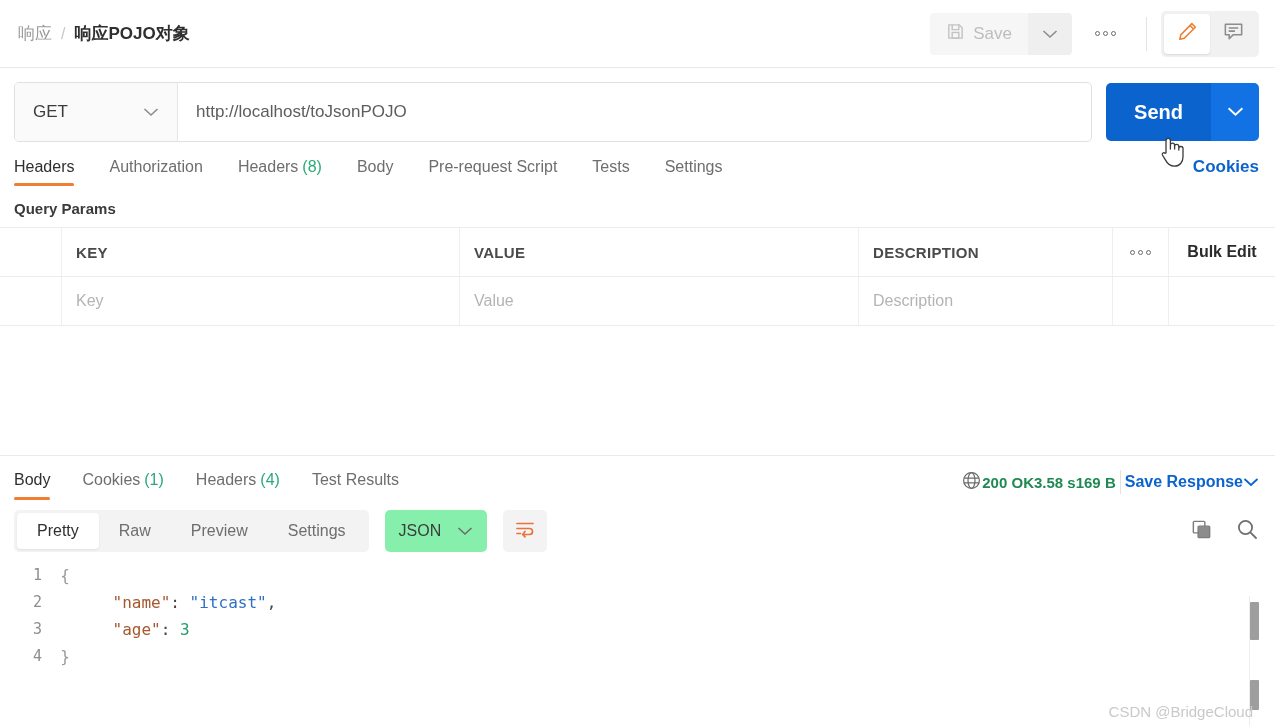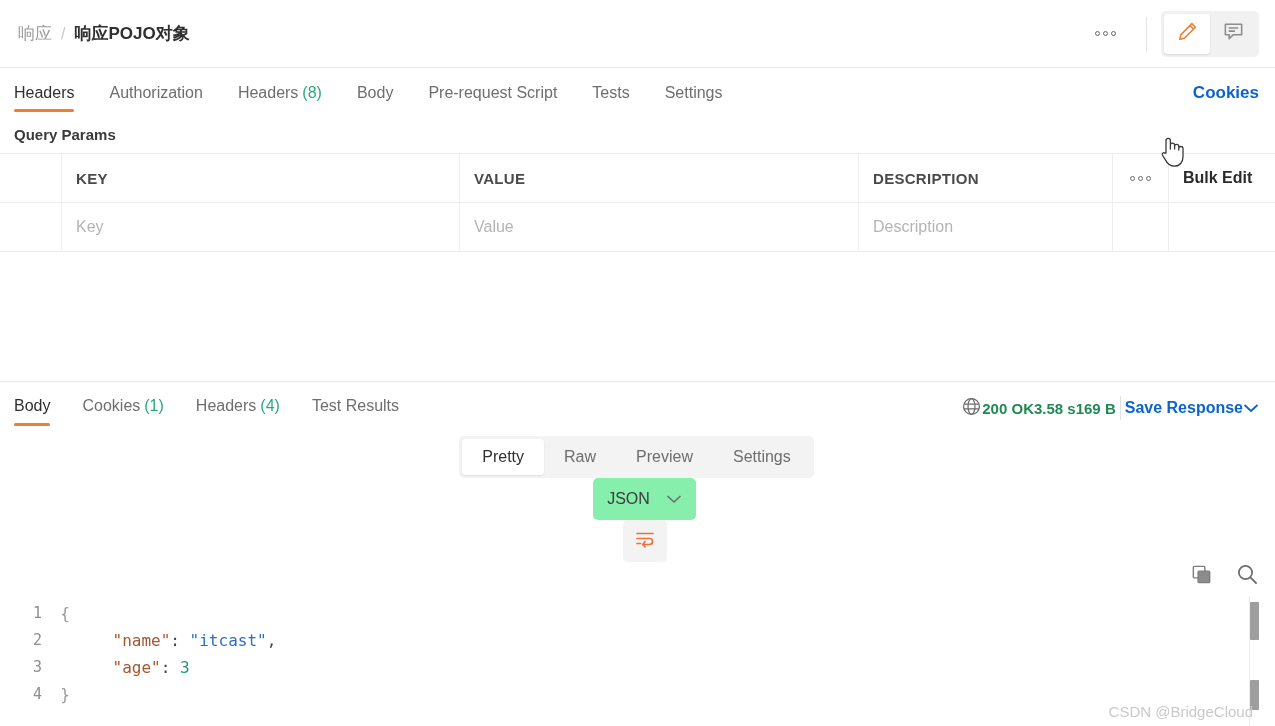--- a/index.html
+++ b/index.html
@@ -103,40 +103,40 @@
   .prow.head{border-bottom:1px solid #ececec;}
   .pcell{
     display:flex;align-items:center;padding:0 14px;box-sizing:border-box;
     border-right:1px solid #efefef;font-size:15px;
   }
   .pcell.check{width:62px;padding:0;}
   .pcell.key{width:398px;}
   .pcell.value{width:399px;}
   .pcell.desc{flex:1;}
   .pcell.dotcol{width:56px;justify-content:center;padding:0;}
-  .pcell.bulk{width:106px;border-right:none;justify-content:flex-start;}
+  .pcell.bulk{width:106px;border-right:none;justify-content:center;}
   .hd{font-size:15px;font-weight:700;color:#4a4a4a;letter-spacing:.3px;}
   .ph{color:#b4b4b4;font-size:16px;}
   .bulk-link{color:#2b2b2b;font-weight:700;font-size:16px;}
 
   
   .resp-sep{border-top:1px solid #eaeaea;margin-top:129px;}
 
   
   .resp-tabs{display:flex;align-items:center;padding:12px 16px 0 14px;position:relative;height:46px;box-sizing:border-box;}
   .rtab{font-size:16px;color:#6e6e6e;margin-right:32px;position:relative;padding-bottom:11px;white-space:nowrap;}
   .rtab.active{color:#2f2f2f;}
   .rtab.active:after{content:"";position:absolute;left:0;right:0;bottom:0;height:3px;background:#ef7d32;border-radius:2px;}
   .status{margin-left:auto;display:flex;align-items:center;padding-bottom:6px;}
   .stat-txt{color:#1e8a52;font-size:15px;font-weight:700;}
   .sdiv{width:1px;height:24px;background:#e2e2e2;margin:0 4px;}
   .save-resp{color:#0b63ce;font-size:16px;font-weight:700;}
 
   
-  .resp-toolbar{display:flex;align-items:center;padding:8px 16px 0 14px;flex-direction:column;}
+  .resp-toolbar{display:flex;align-items:center;padding:8px 16px 0 14px;}
   .seg{display:flex;background:#f3f3f3;border-radius:5px;padding:3px;height:42px;box-sizing:border-box;}
   .seg-item{
     display:flex;align-items:center;justify-content:center;padding:0 20px;
     font-size:16px;color:#6e6e6e;border-radius:4px;
   }
   .seg-item.active{background:#ffffff;color:#2f2f2f;box-shadow:0 1px 2px rgba(0,0,0,.08);}
   .fmt{
     display:flex;align-items:center;gap:16px;background:#86efac;border-radius:5px;
     height:42px;padding:0 14px;margin-left:16px;box-sizing:border-box;
   }
@@ -175,20 +175,39 @@
 <div class="app">
 
   <div class="header">
     <div class="breadcrumb">
       <span class="bc-parent">响应</span>
       <span class="bc-sep">/</span>
       <span class="bc-current">响应POJO对象</span>
     </div>
 
     <div class="header-right">
+      <div class="save-group">
+        <div class="save-btn">
+          <span>
+            <svg width="19" height="19" viewBox="0 0 20 20" fill="none" stroke="#c3c3c3" stroke-width="1.5">
+              <path d="M3 3h11l3 3v11H3z"></path>
+                <path d="M6.5 3v5h7V3"></path>
+                <rect x="6.5" y="11" width="7" height="6"></rect>
+            </svg>
+          </span>
+          <span>Save</span>
+        </div>
+        <div class="save-caret">
+          <span>
+            <svg width="16" height="10" viewBox="0 0 16 10" fill="none" stroke="#8c8c8c" stroke-width="1.6">
+                <path d="M1.5 2L8 8L14.5 2"></path>
+              </svg>
+          </span>
+        </div>
+      </div>
 
       <div class="dots-btn">
         <span class="dots">
             <i></i>
             <i></i>
             <i></i>
           </span>
       </div>
 
       <div class="vdiv"></div>
@@ -207,20 +226,43 @@
             <svg width="23" height="23" viewBox="0 0 24 24" fill="none" stroke="#8c8c8c" stroke-width="1.6" stroke-linejoin="round">
               <path d="M3.5 4.5h17v11h-9l-4 4v-4h-4z"></path>
                 <path d="M7 8.3h10M7 11.6h6.5"></path>
             </svg>
           </span>
         </div>
       </div>
     </div>
   </div>
 
+  <div class="urlbar">
+    <div class="url-wrap">
+      <div class="method">
+        <span class="method-label">GET</span>
+        <span class="method-caret">
+          <svg width="16" height="10" viewBox="0 0 16 10" fill="none" stroke="#8c8c8c" stroke-width="1.6">
+              <path d="M1.5 2L8 8L14.5 2"></path>
+            </svg>
+        </span>
+      </div>
+      <div class="url-input" title="Enter request URL">http://localhost/toJsonPOJO</div>
+    </div>
+    <div class="send-group">
+      <div class="send-btn">Send</div>
+      <div class="send-caret">
+        <span>
+          <svg width="17" height="11" viewBox="0 0 16 10" fill="none" stroke="#ffffff" stroke-width="1.8">
+              <path d="M1.5 2L8 8L14.5 2"></path>
+            </svg>
+        </span>
+      </div>
+    </div>
+  </div>
 
   <div class="req-tabs">
     <div class="tab active">
       <span>Headers</span>
     </div>
     <div class="tab">
       <span>Authorization</span>
     </div>
     <div class="tab">
       <span>Headers</span><span class="count">(8)</span>

